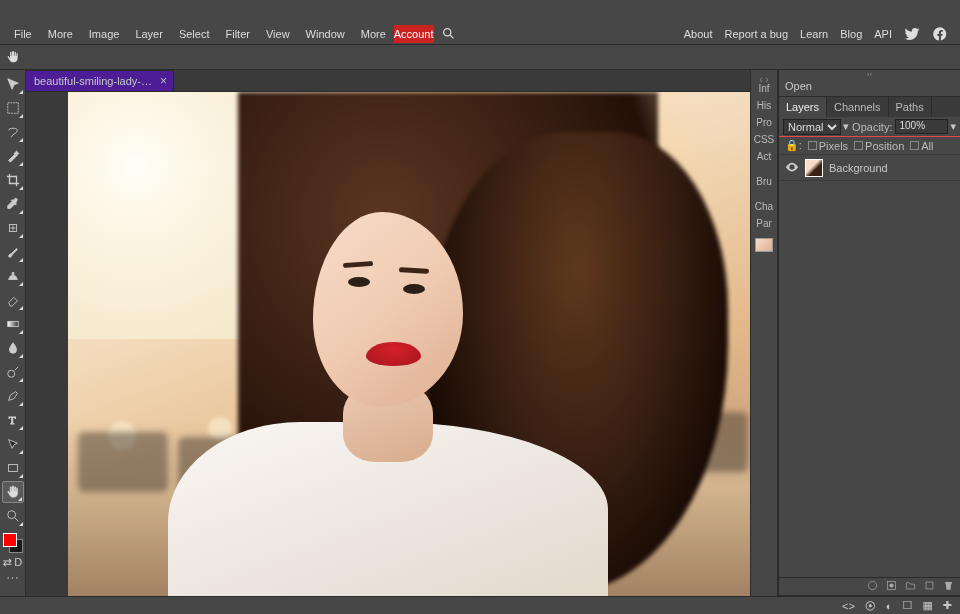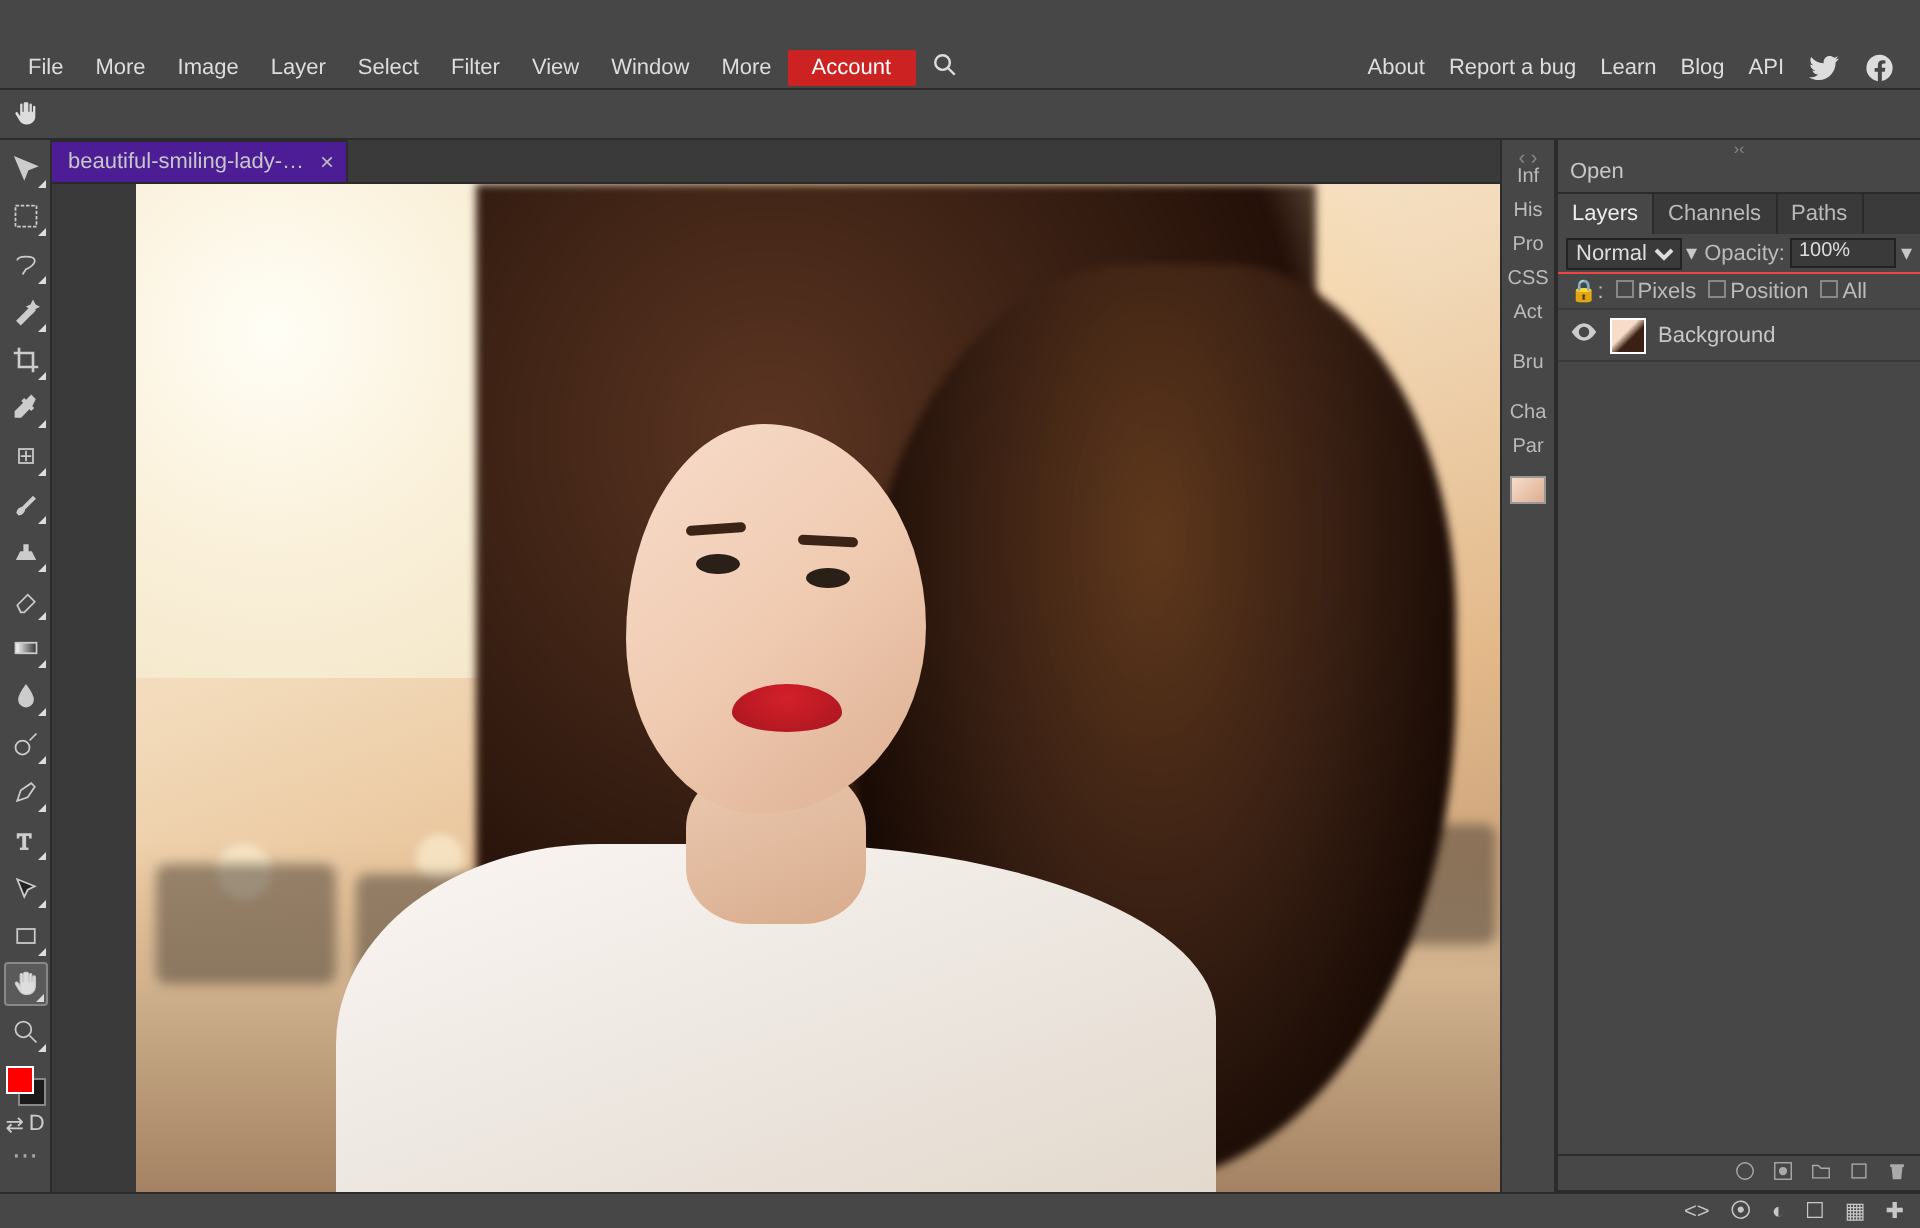--- a/index.html
+++ b/index.html
@@ -24,21 +24,21 @@
     margin-top: 24px;
   }
   .menubar .menu-item {
     padding: 3px 8px;
     cursor: pointer;
     color: #ddd;
   }
   .menubar .menu-item.account {
     background: #cc2222;
     color: #fff;
-    padding: 3px 12px;
+    padding: 3px 0;
   }
   .menubar .spacer { flex: 1; }
   .menubar .right-link { padding: 3px 6px; cursor: pointer; color: #ddd; }
   .menubar .social-icon { padding: 3px 6px; cursor: pointer; fill: #ddd; display: flex; align-items: center; }
 
   
   .optbar {
     height: 25px;
     background: #474747;
     border-bottom: 1px solid #2b2b2b;

